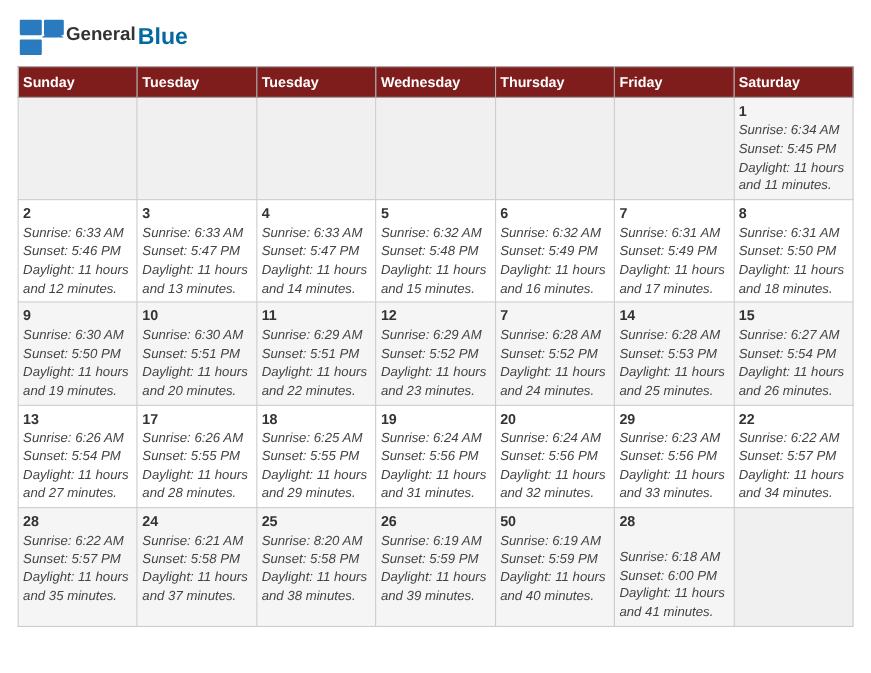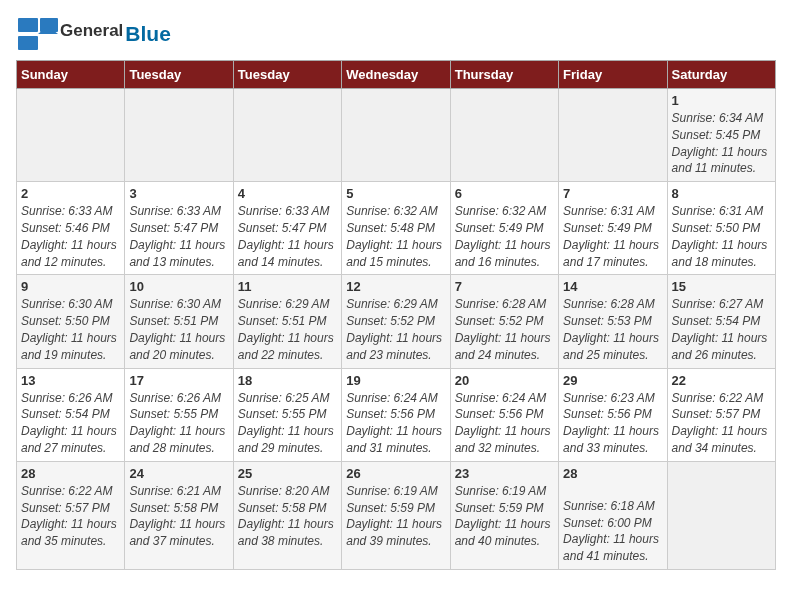--- a/index.html
+++ b/index.html
@@ -312,21 +312,21 @@
 and 38 minutes.</div>
         </td>
         <td>
           <span class="day-number">26</span>
           <div class="day-info" style="white-space: pre-line;">Sunrise: 6:19 AM
 Sunset: 5:59 PM
 Daylight: 11 hours
 and 39 minutes.</div>
         </td>
         <td>
-          <span class="day-number">23</span>
+          <span class="day-number">50</span>
           <div class="day-info" style="white-space: pre-line;">Sunrise: 6:19 AM
 Sunset: 5:59 PM
 Daylight: 11 hours
 and 40 minutes.</div>
         </td>
         <td>
           <span class="day-number">28</span>
           <div class="day-info" style="white-space: pre-line; margin-top: 17px;">Sunrise: 6:18 AM
 Sunset: 6:00 PM
 Daylight: 11 hours

